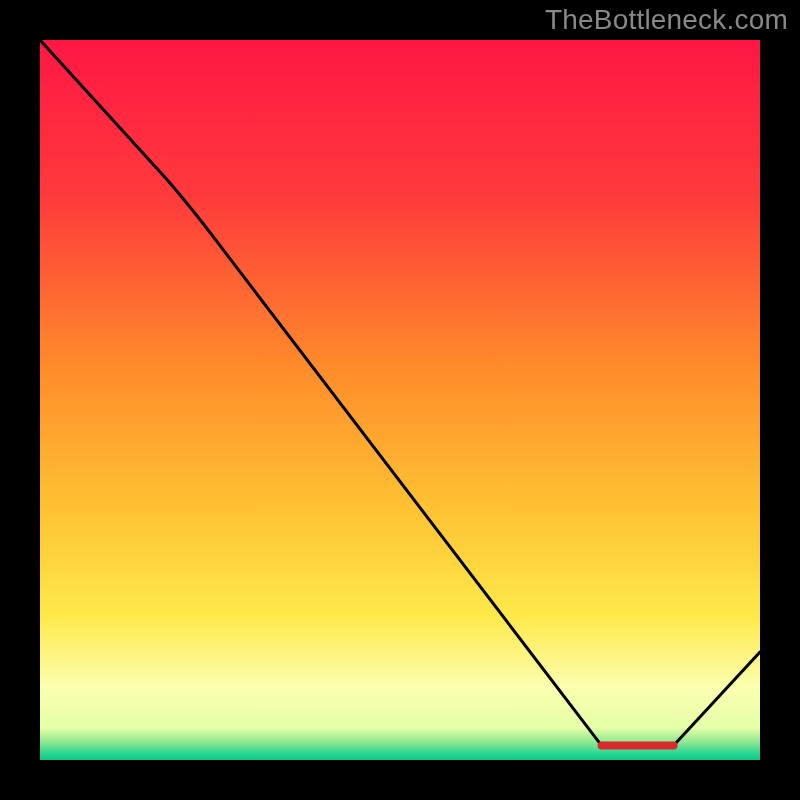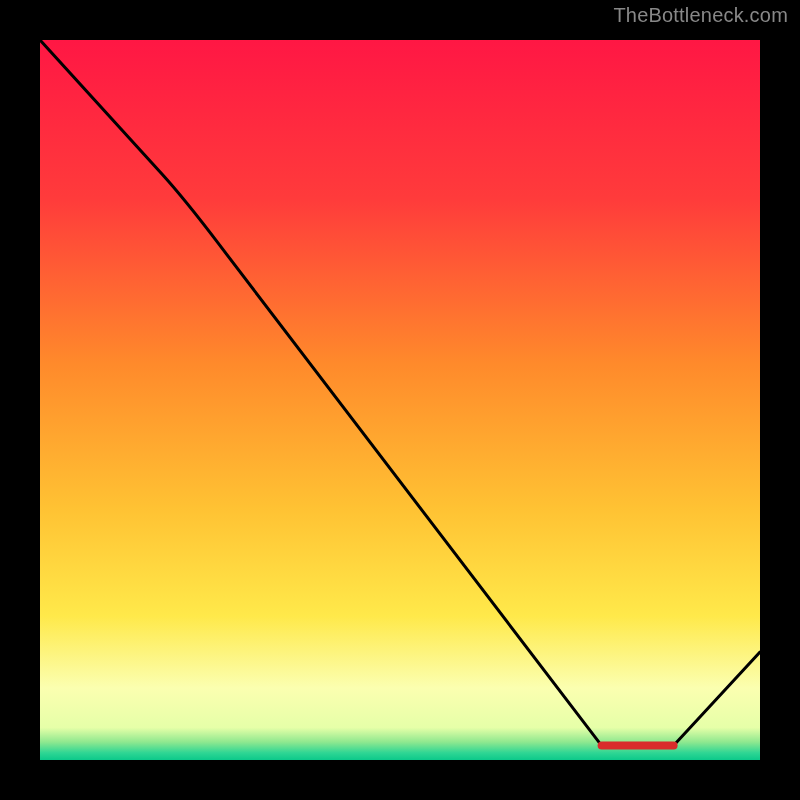--- a/index.html
+++ b/index.html
@@ -9,21 +9,21 @@
     height: 800px;
     background: #000;
     font-family: Arial, Helvetica, sans-serif;
     overflow: hidden;
   }
   .watermark {
     position: absolute;
     top: 4px;
     right: 12px;
     color: #888;
-    font-size: 20px;
+    font-size: 28px;
     font-weight: 500;
     letter-spacing: 0.2px;
     z-index: 10;
   }
   .frame {
     position: absolute;
     left: 40px;
     top: 40px;
     width: 720px;
     height: 720px;

